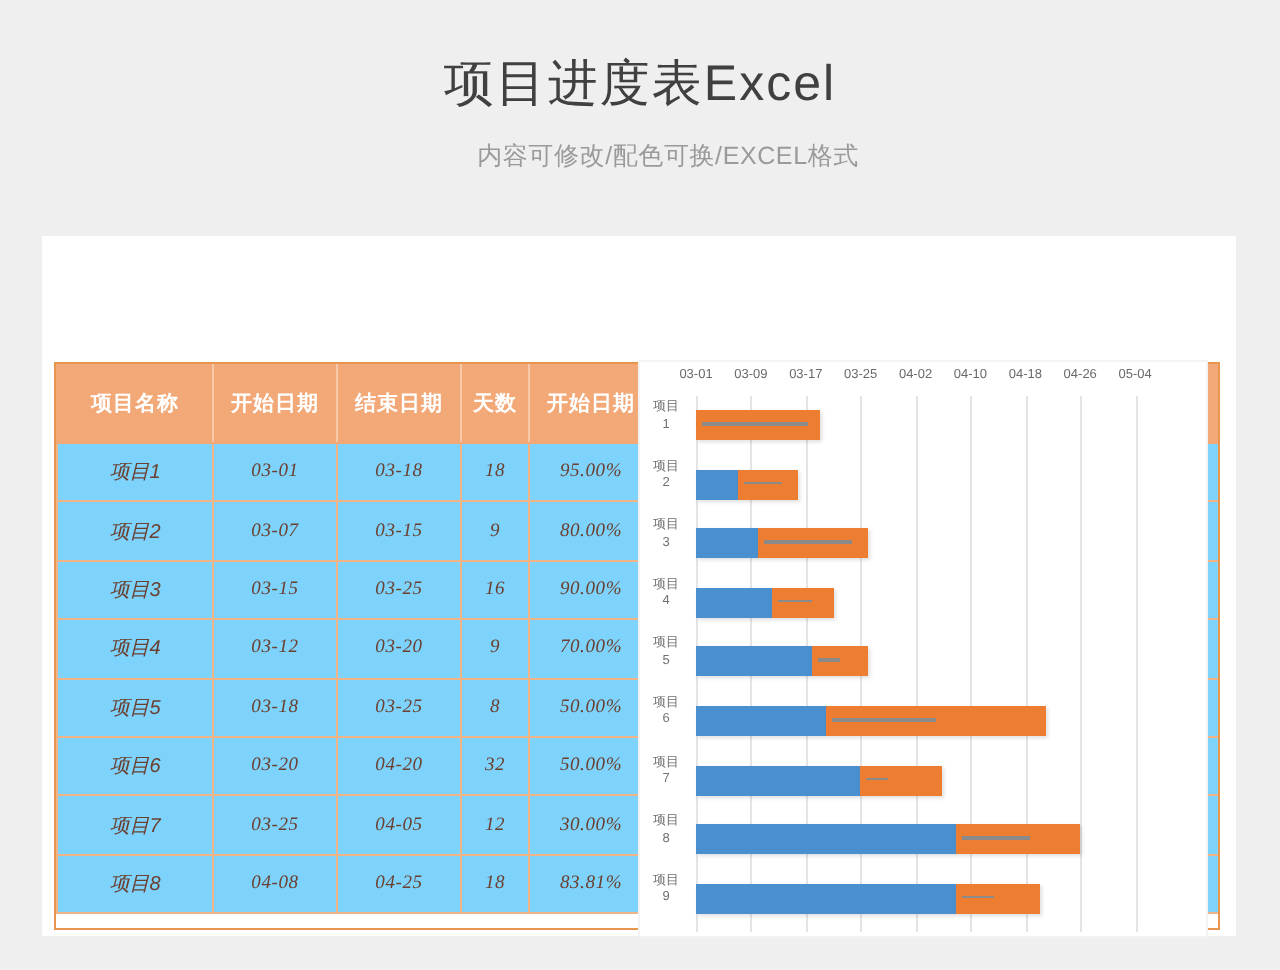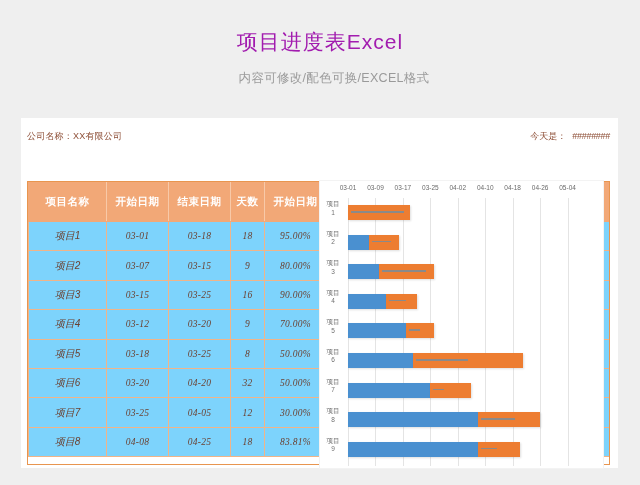--- a/index.html
+++ b/index.html
@@ -15,22 +15,22 @@
     overflow: hidden;
     position: relative;
   }
 
   
   #banner {
     text-align: center;
     padding-top: 26px;
   }
   #banner-title {
-    font-size: 21px;
-    color: #a21caf;
+    font-size: 25px;
+    color: #404040;
     letter-spacing: 1px;
     line-height: 32px;
     font-weight: 400;
   }
   #banner-sub {
     font-size: 12.5px;
     color: #9a9a9a;
     line-height: 18px;
     margin-top: 11px;
     letter-spacing: 0.3px;
@@ -231,26 +231,20 @@
 <body>
 
 <div id="banner">
   <div id="banner-title">项目进度表Excel</div>
   <div id="banner-sub">内容可修改/配色可换/EXCEL格式</div>
 </div>
 
 <div id="card">
 
 
-  <div id="meta-row">
-    <div id="company-name">公司名称：XX有限公司</div>
-    <div id="today-wrap">
-      <span id="today-label">今天是：</span><span id="today-value">########</span>
-    </div>
-  </div>
 
   <div id="grid-wrap">
     <table id="grid">
       <colgroup>
         <col class="c-name">
           <col class="c-start">
           <col class="c-end">
         <col class="c-days">
           <col class="c-pct">
           <col class="c-gantt">

